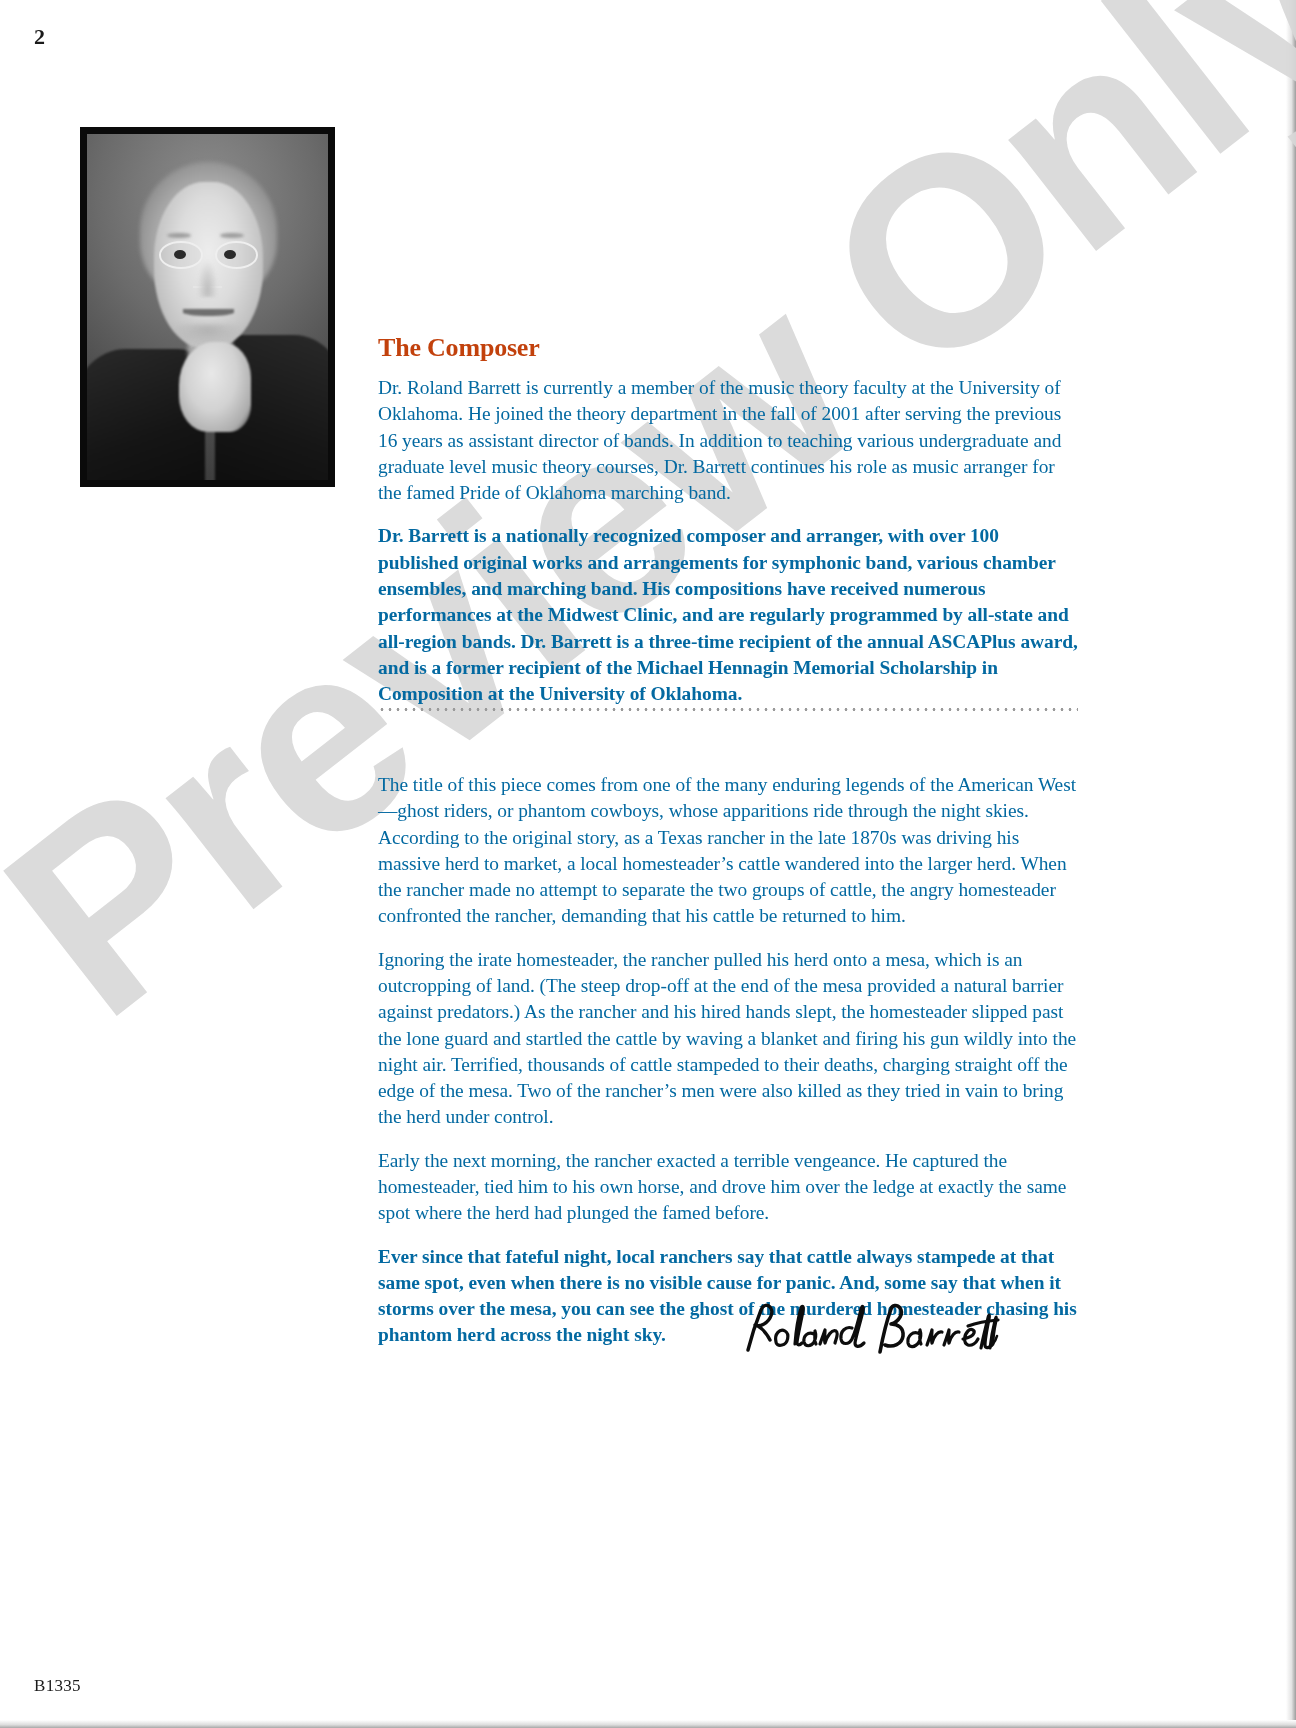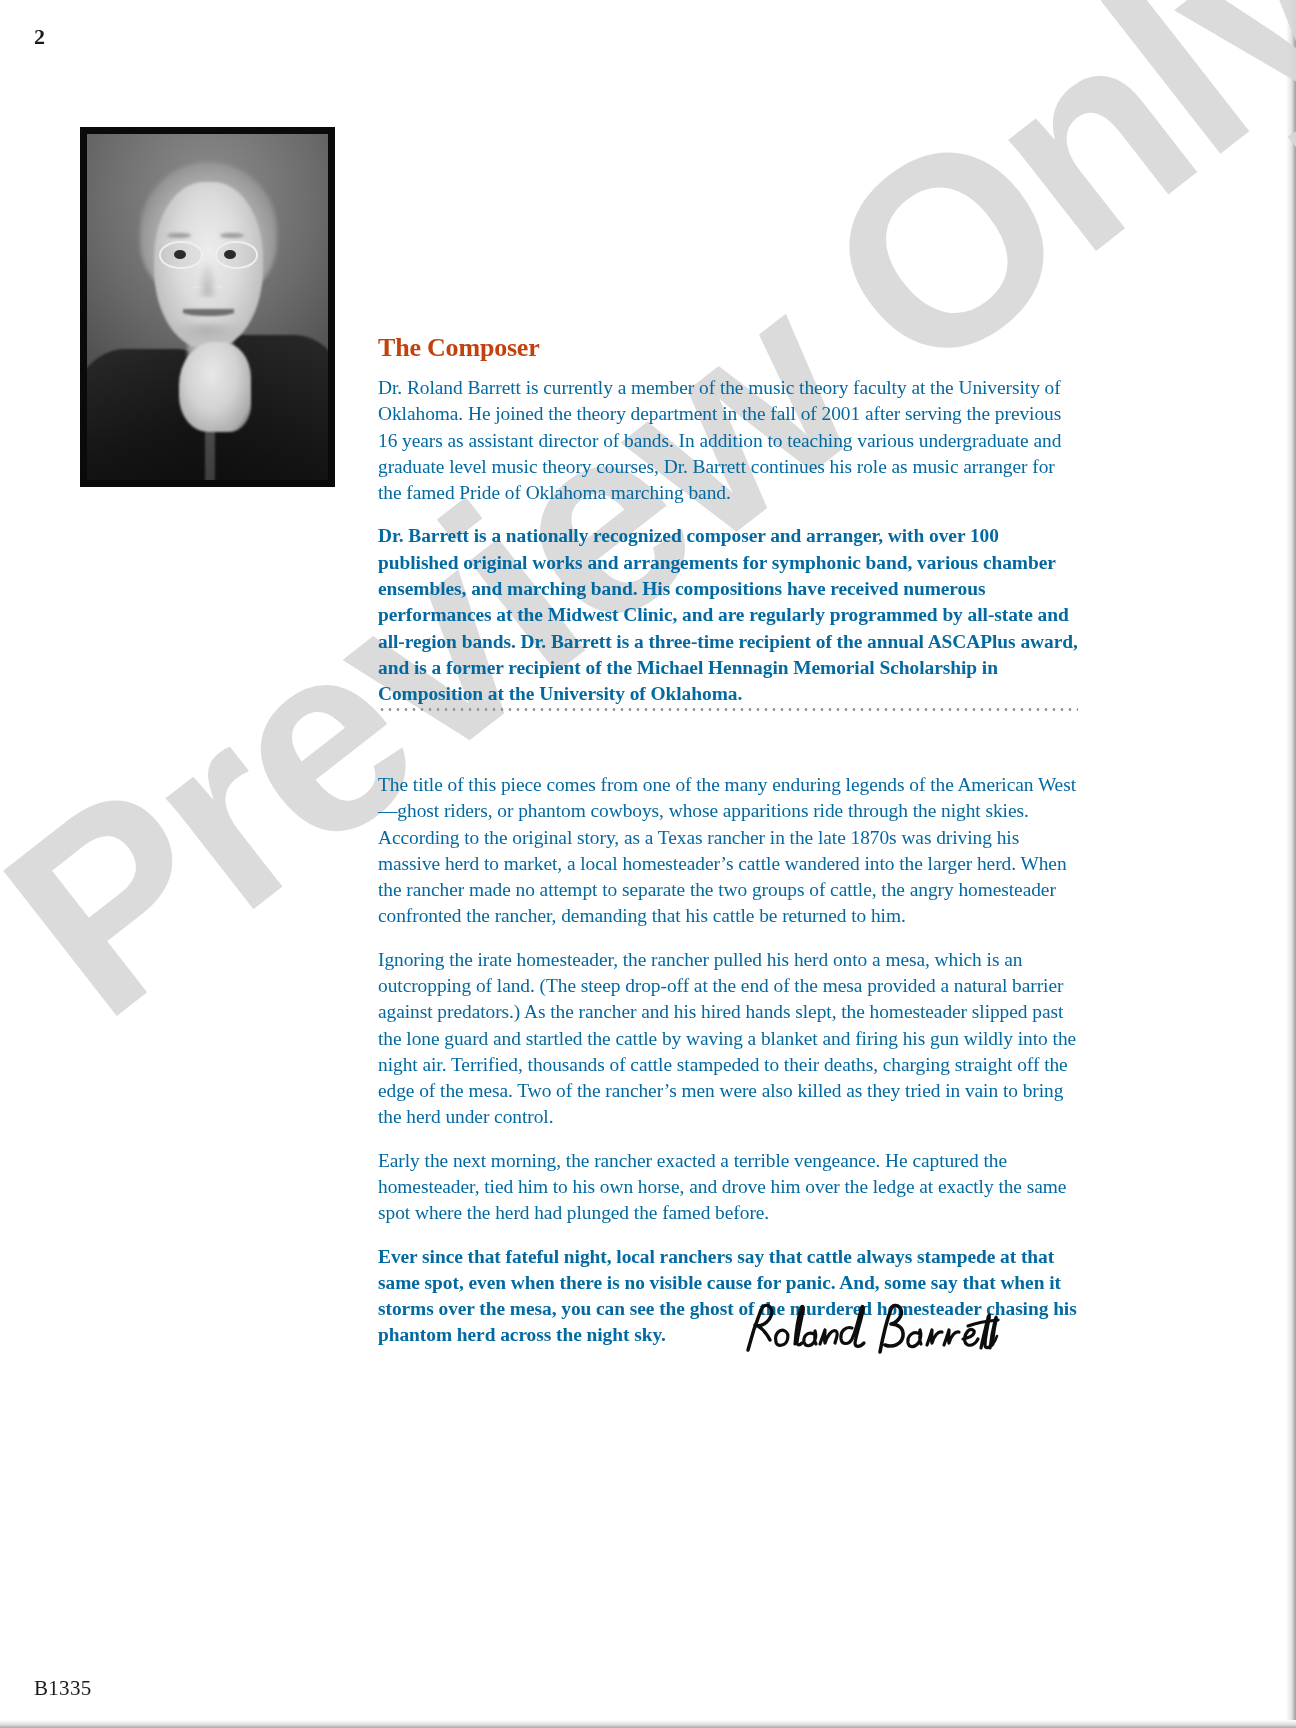--- a/index.html
+++ b/index.html
@@ -64,21 +64,21 @@
     font-weight: bold;
     color: #1a1a1a;
     z-index: 8;
   }
 
   
   .footer-code {
     position: absolute;
     left: 34px;
     top: 1676px;
-    font-size: 21px;
+    font-size: 17px;
     color: #1a1a1a;
     letter-spacing: 0.3px;
     z-index: 8;
   }
 
   
   .portrait-frame {
     position: absolute;
     left: 80px;
     top: 127px;

